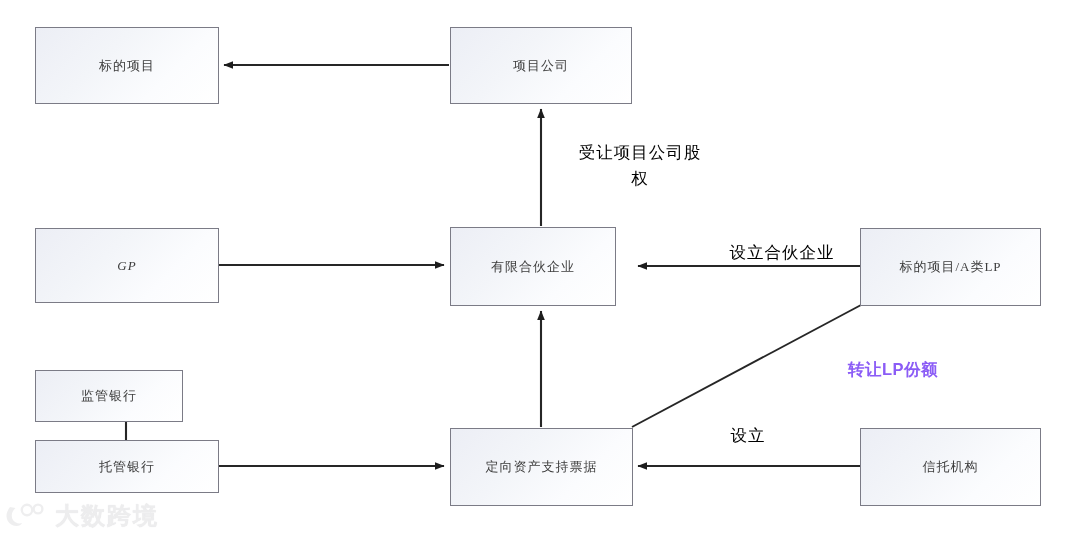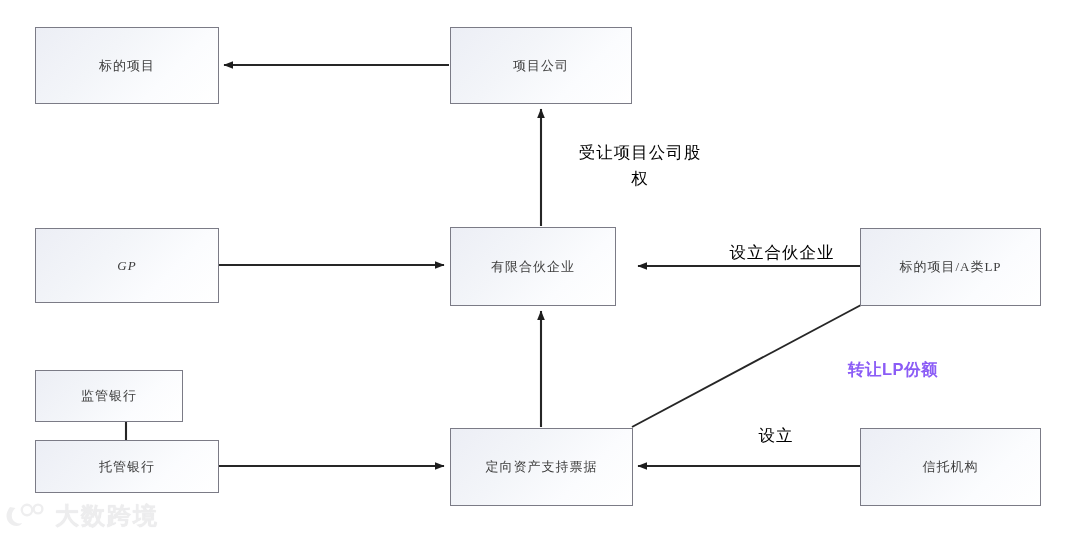--- a/index.html
+++ b/index.html
@@ -145,21 +145,21 @@
     <span class="lbl">信托机构</span>
   </div>
 
   <div class="elabel" style="left:556px;top:140px;width:168px;">受让项目公司股
 权</div>
 
   <div class="elabel" style="left:708px;top:240px;width:148px;">设立合伙企业</div>
 
   <div class="elabel sans" style="left:818px;top:357px;width:150px;">转让LP份额</div>
 
-  <div class="elabel" style="left:736px;top:423px;width:80px;">设立</div>
+  <div class="elabel" style="left:708px;top:423px;width:80px;">设立</div>
 
   <div id="watermark">
     <svg width="42" height="26" viewBox="0 0 42 26">
       <path d="M4 4 C-1 10, -1 18, 6 22 C10 24, 15 23, 16 20 C13 21, 9 20, 7 17 C4.5 13, 6 8, 9.5 5 Z" fill="#ededee"></path>
       <circle cx="21" cy="7" r="5.2" fill="none" stroke="#ededee" stroke-width="2.4"></circle>
       <circle cx="32" cy="6" r="4.4" fill="none" stroke="#ededee" stroke-width="2.4"></circle>
     </svg>
     <span class="wm-text">大数跨境</span>
   </div>
 

